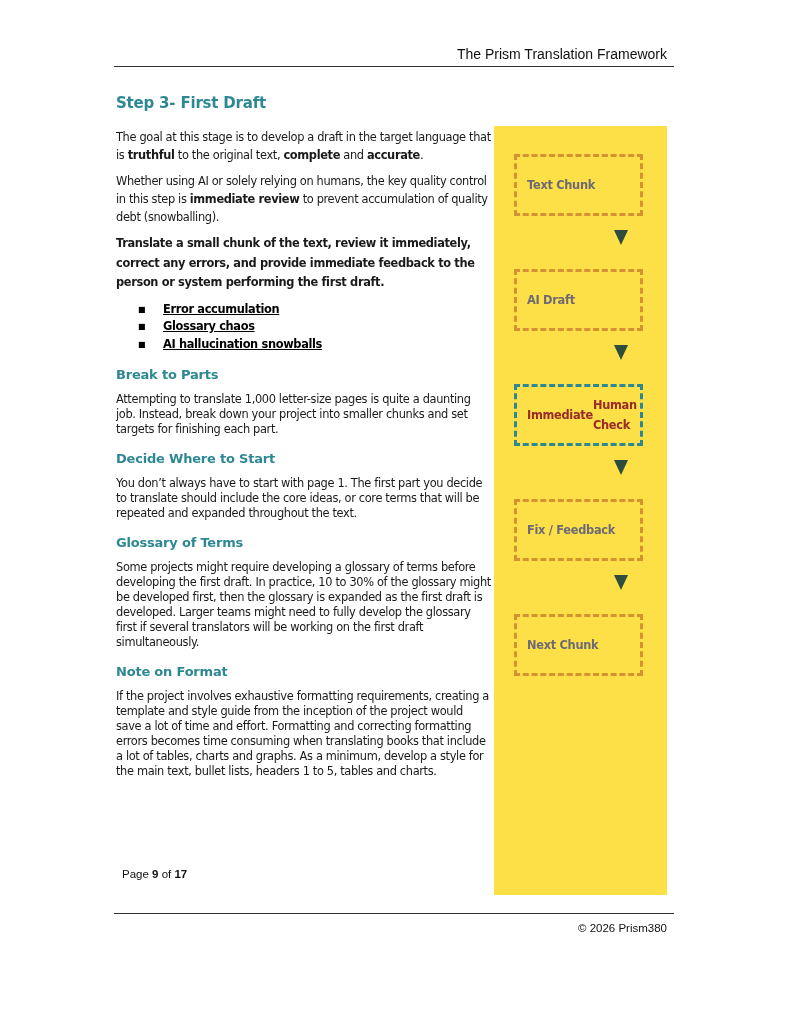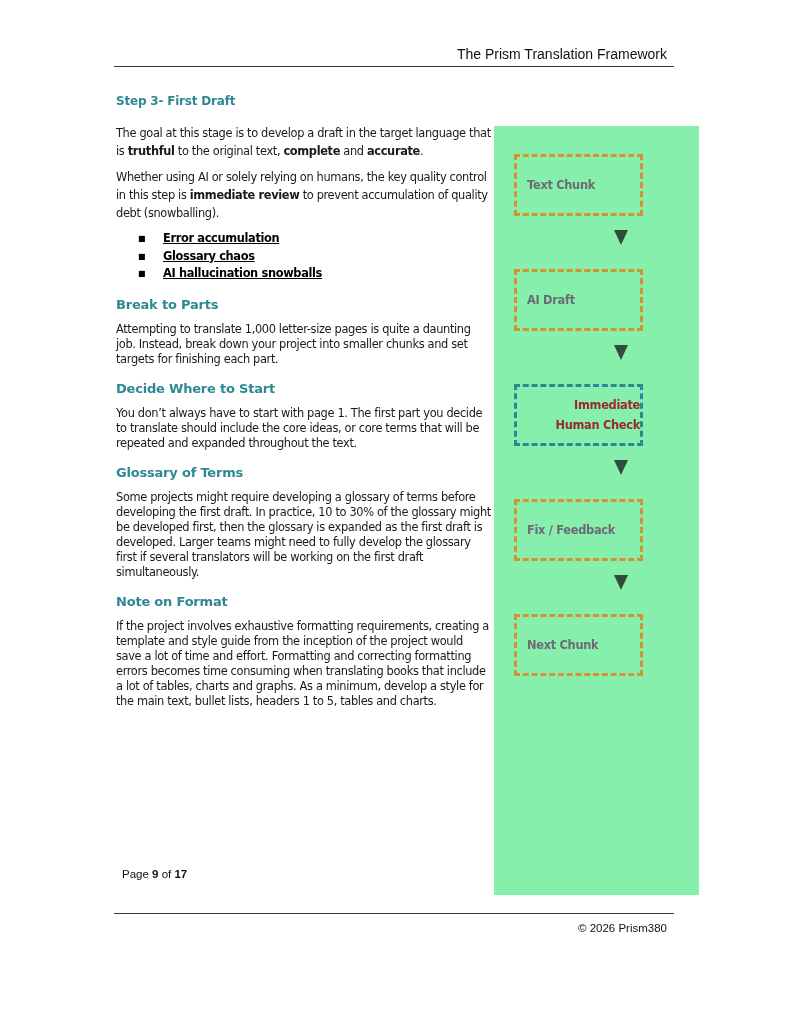--- a/index.html
+++ b/index.html
@@ -3,46 +3,47 @@
   <meta charset="utf-8">
   <style>
     html, body { margin: 0; padding: 0; background: #ffffff; }
     body { width: 791px; height: 1024px; position: relative; overflow: hidden; font-family: "Liberation Sans", sans-serif; color: #000; }
     .header-text { position: absolute; right: 124px; top: 46px; font-size: 14px; color: #111; }
     .header-rule { position: absolute; left: 114px; width: 560px; top: 66px; height: 0; border-top: 1px solid #333; }
     .footer-rule { position: absolute; left: 114px; width: 560px; top: 913px; height: 0; border-top: 1px solid #333; }
     .footer-left { position: absolute; left: 122px; top: 868px; font-size: 11.5px; color: #111; }
     .footer-right { position: absolute; right: 124px; top: 922px; font-size: 11.5px; color: #111; }
     .main { position: absolute; left: 116px; top: 94px; width: 375px; font-family: "DejaVu Sans", sans-serif; }
-    .h1 { font-size: 12px; font-weight: bold; color: #2e8894; margin: 0 0 16px 0; letter-spacing: -0.2px; }
+    .h1 { font-size: 15px; font-weight: bold; color: #2e8894; margin: 0 0 16px 0; letter-spacing: -0.2px; }
     .h2 { font-size: 13px; font-weight: bold; color: #2e8894; margin: 14px 0 10px 0; letter-spacing: -0.2px; }
     p { font-size: 11.4px; line-height: 18px; margin: 0 0 8px 0; color: #1a1a1a; letter-spacing: -0.35px; }
     p.tight { line-height: 15px; }
     .bold-para { font-weight: bold; line-height: 19.5px; }
     ul.bullets { list-style: none; margin: 0 0 8px 0; padding: 0 0 0 22px; }
     ul.bullets li { font-size: 11.4px; font-weight: bold; line-height: 17.5px; letter-spacing: -0.35px; text-decoration: underline; }
     ul.bullets li .b { display: inline-block; width: 25px; font-size: 8px; vertical-align: 1px; }
-    .side { position: absolute; left: 494px; top: 126px; width: 205px; height: 769px; background: #86efac; }
+    .side { position: absolute; left: 494px; top: 126px; width: 173px; height: 769px; background: #fde047; }
     .box { position: absolute; left: 20px; width: 129px; height: 62px; border: 3px dashed #d69130; box-sizing: border-box; display: flex; align-items: center; padding-left: 10px; font-family: "DejaVu Sans", sans-serif; font-size: 11.4px; font-weight: bold; color: #6d6a75; letter-spacing: -0.3px; }
     .box.teal { border-color: #2e8894; color: #9a2a2a; line-height: 20px; }
     .arrow { position: absolute; left: 120px; width: 0; height: 0; border-left: 7px solid transparent; border-right: 7px solid transparent; border-top: 15px solid #2f4d3c; }
   </style>
 </head>
 <body>
 
 <div class="header-text">The Prism Translation Framework</div>
 <div class="header-rule"></div>
 
 <div class="main">
   <div class="h1">Step 3- First Draft</div>
 
   <p><span>The goal at this stage is to develop a draft in the target language that is </span><b>truthful</b><span> to the original text, </span><b>complete</b><span> and </span><b>accurate</b><span>.</span></p>
 
   <p><span>Whether using AI or solely relying on humans, the key quality control in this step is </span><b>immediate review</b><span> to prevent accumulation of quality debt (snowballing).</span></p>
 
+  <p class="bold-para">Translate a small chunk of the text, review it immediately, correct any errors, and provide immediate feedback to the person or system performing the first draft.</p>
 
   <ul class="bullets">
     <li><span class="b">■</span><span>Error accumulation</span></li>
     <li><span class="b">■</span><span>Glossary chaos</span></li>
     <li><span class="b">■</span><span>AI hallucination snowballs</span></li>
   </ul>
 
   <div class="h2">Break to Parts</div>
   <p class="tight">Attempting to translate 1,000 letter-size pages is quite a daunting job. Instead, break down your project into smaller chunks and set targets for finishing each part.</p>
 
@@ -60,21 +61,21 @@
   <div class="box" style="top:28px">
       <span>Text Chunk</span>
     </div>
   <div class="arrow" style="top:104px"></div>
 
   <div class="box" style="top:143px">
       <span>AI Draft</span>
     </div>
   <div class="arrow" style="top:219px"></div>
 
-  <div class="box teal" style="top:258px; flex-direction:column; align-items:flex-end; justify-content:center;">
+  <div class="box teal" style="top:258px; flex-direction:row; align-items:center; justify-content:center;">
     <span>Immediate</span>
     <span>Human Check</span>
   </div>
   <div class="arrow" style="top:334px"></div>
 
   <div class="box" style="top:373px">
       <span>Fix / Feedback</span>
     </div>
   <div class="arrow" style="top:449px"></div>
 

